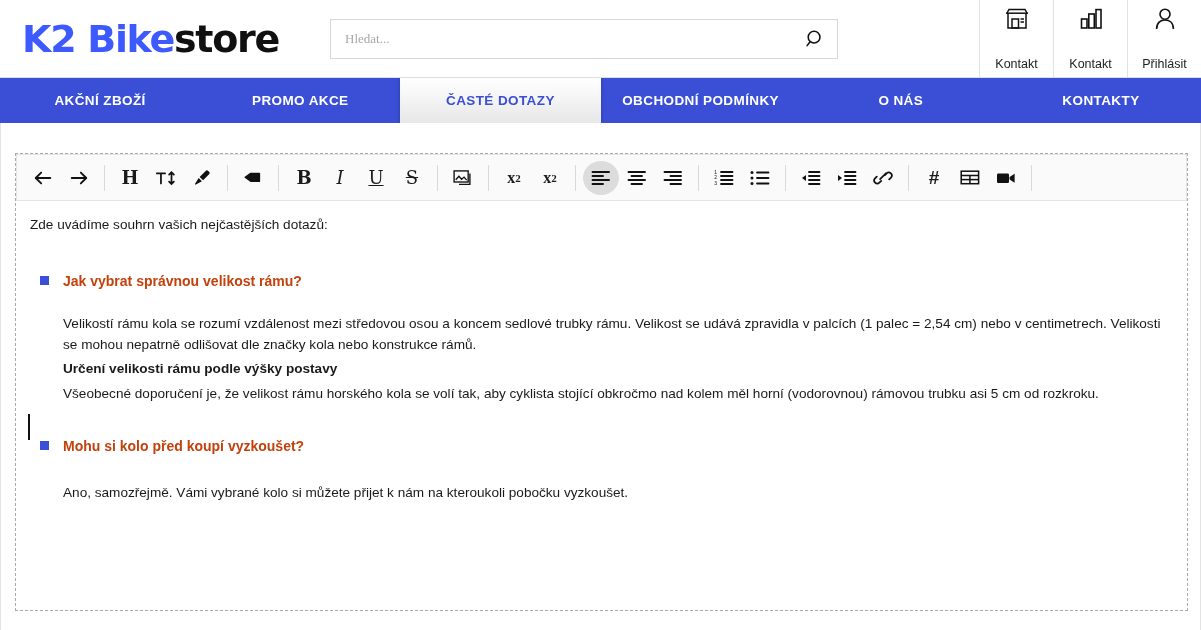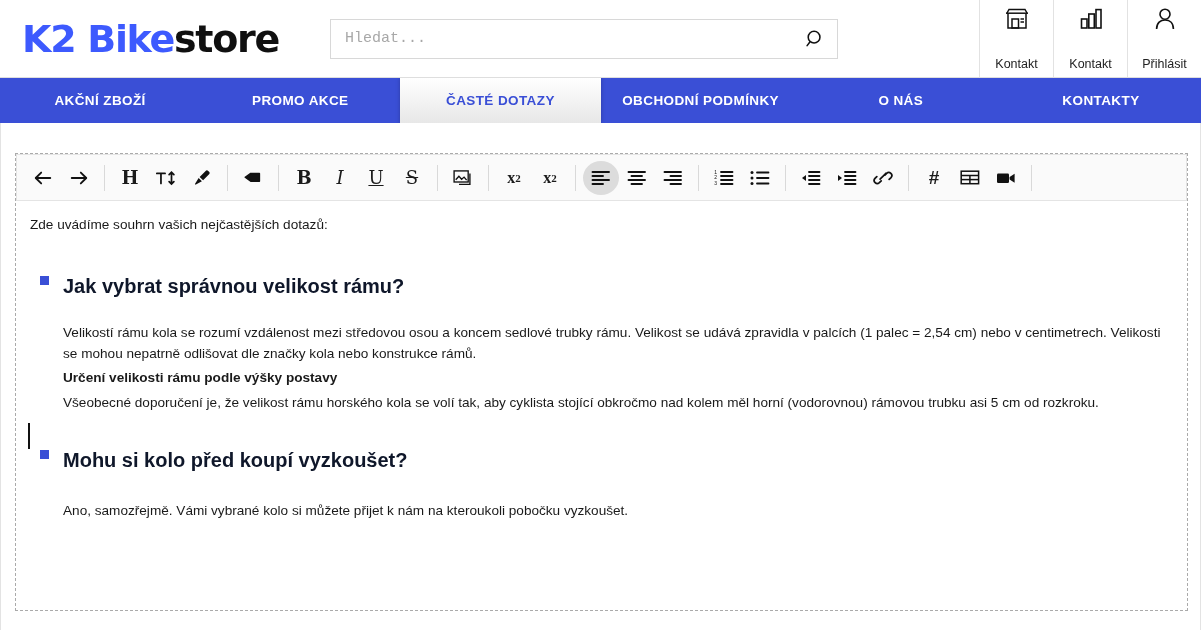--- a/index.html
+++ b/index.html
@@ -50,23 +50,23 @@
     border: 1px solid #d8d8d8;
     background: #fff;
     display: flex;
     align-items: center;
   }
   .search-box input {
     border: 0; outline: 0;
     flex: 1;
     height: 100%;
     padding: 0 40px 0 14px;
-    font-size: 15px;
+    font-size: 13px;
     color: #ec4899;
-    font-family: Liberation Mono, monospace;
+    font-family: Liberation Serif, serif;
     background: transparent;
   }
   .search-box input::placeholder { color: #a8a8a8; }
   .search-icon {
     position: absolute;
     right: 10px;
     top: 50%;
     transform: translateY(-50%);
     width: 24px; height: 24px;
     display: flex; align-items: center; justify-content: center;
@@ -187,21 +187,21 @@
     gap: 14px;
     margin-left: 14px;
     margin-bottom: 22px;
   }
   .q-bullet {
     width: 9px; height: 9px;
     background: #3a4fd6;
     margin-top: 5px;
     flex: none;
   }
-  .q-title { font-weight: 700; font-size: 20px; color: #0f172a; }
+  .q-title { font-weight: 700; font-size: 14px; color: #c2410c; }
   .q-body { margin-left: 37px; }
   .q-body p { margin: 0 0 4px 0; }
   .sub-title { font-weight: 700; margin: 12px 0 0 0; }
   .caret {
     position: absolute;
     left: 2px;
     width: 2px;
     height: 26px;
     background: #111;
   }

